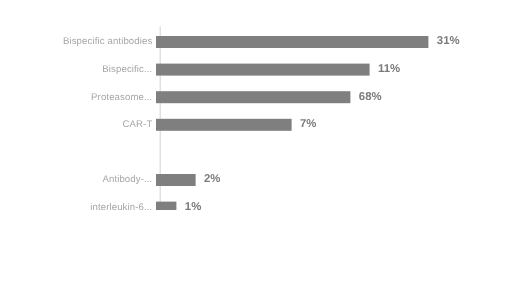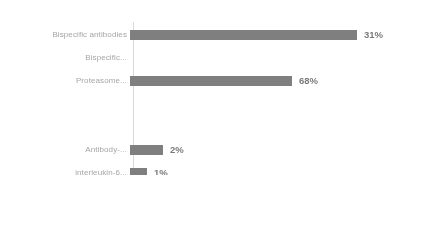--- a/index.html
+++ b/index.html
@@ -100,30 +100,41 @@
     <div class="row" style="top:8px;">
       <div class="cat-label">Bispecific antibodies</div>
       <div class="bar-track">
         <div class="bar" style="width:227px;"></div>
         <div class="val-label" style="left:234px;">31%</div>
       </div>
     </div>
 
     <div class="row" style="top:31px;">
       <div class="cat-label">Bispecific...</div>
+      <div class="bar-track">
+        <div class="bar" style="width:178px;"></div>
+        <div class="val-label" style="left:185px;">11%</div>
+      </div>
     </div>
 
     <div class="row" style="top:54px;">
       <div class="cat-label">Proteasome...</div>
       <div class="bar-track">
         <div class="bar" style="width:162px;"></div>
         <div class="val-label" style="left:169px;">68%</div>
       </div>
     </div>
 
+    <div class="row" style="top:77px;">
+      <div class="cat-label">CAR-T</div>
+      <div class="bar-track">
+        <div class="bar" style="width:113px;"></div>
+        <div class="val-label" style="left:120px;">7%</div>
+      </div>
+    </div>
 
 
     <div class="row" style="top:123px;justify-content:center;">
       <div class="cat-label">Antibody-...</div>
       <div class="bar-track">
         <div class="bar" style="width:33px;"></div>
         <div class="val-label" style="left:40px;">2%</div>
       </div>
     </div>
 

